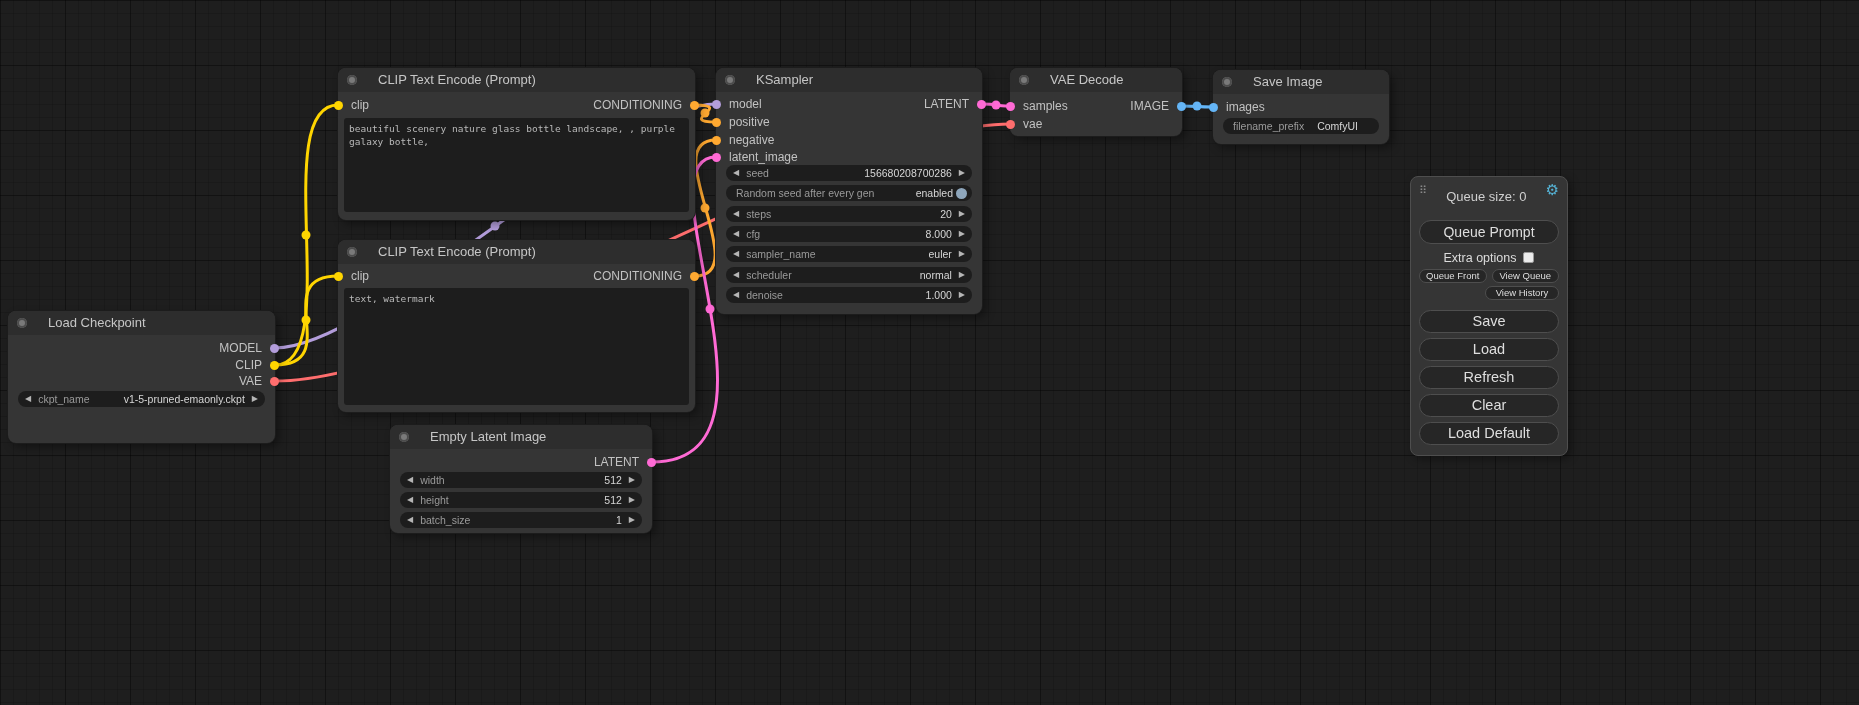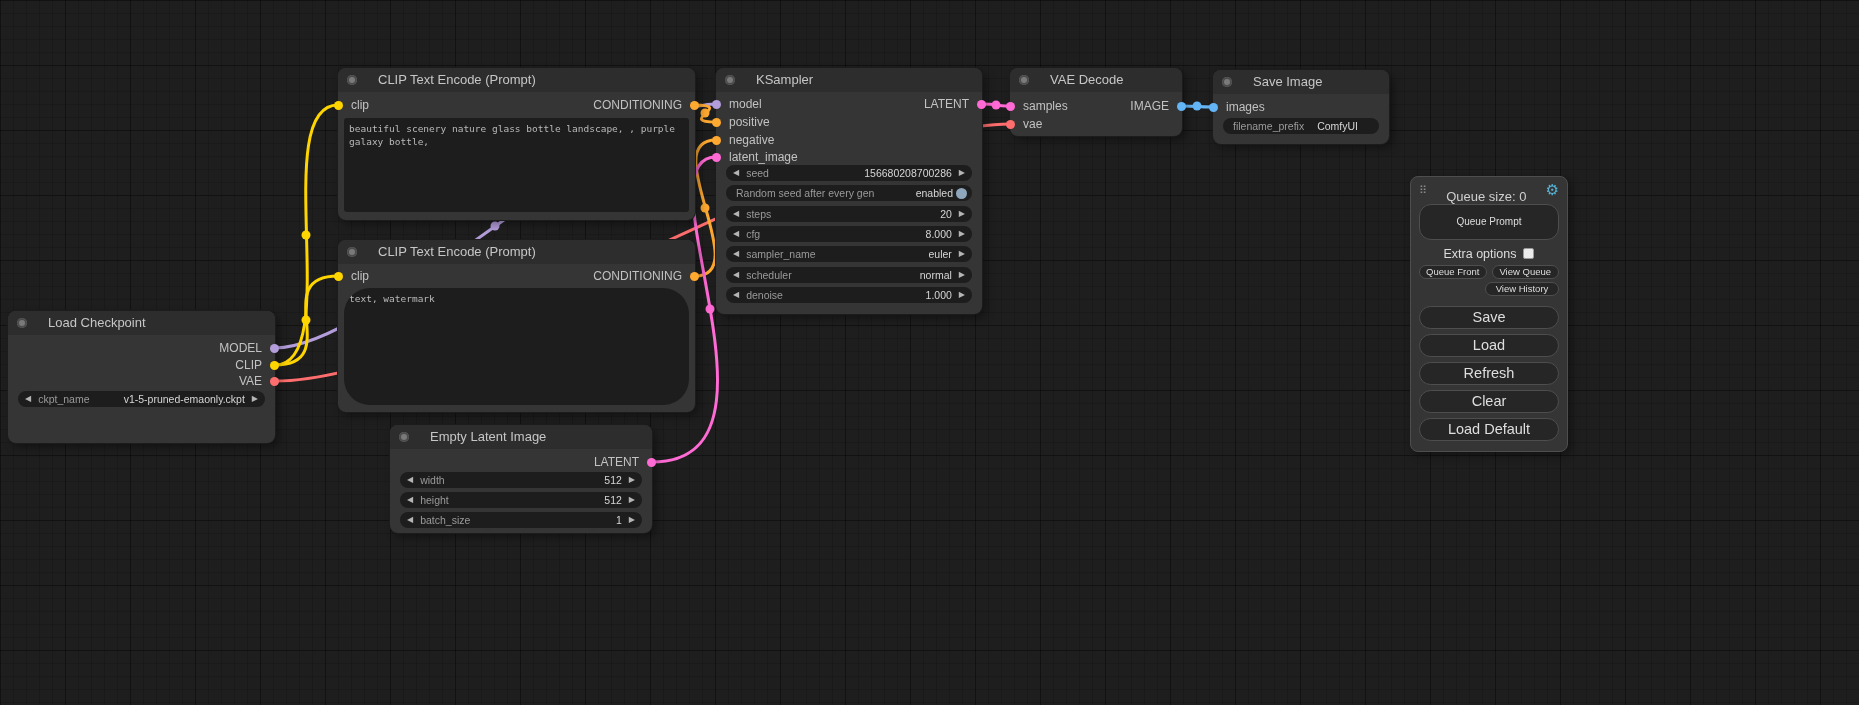--- a/index.html
+++ b/index.html
@@ -70,21 +70,21 @@
   .menu-header{ display:flex; align-items:center; height:20px; }
   .drag-handle{ color:#8a8a8a; font-size:11px; cursor:move; }
   .menu-title{ flex:1; text-align:center; color:#cfcfcf; font-size:13px;margin-top:13px; }
   .gear{ color:#55b2d4; font-size:15px; cursor:pointer; }
   .btn{
     display:block; width:100%; background:#262626; border:1px solid #4e4e4e;
     color:#dedede; border-radius:12px; text-align:center; cursor:pointer;
     font-family:"Liberation Sans", sans-serif;
   }
   .btn.big{ height:23px; font-size:14.5px; line-height:21px; margin-top:5px; }
-  .btn.queue{ height:36px; font-size:10px; line-height:22px; margin-top:4px; }
+  .btn.queue{ height:24px; font-size:14px; line-height:22px; margin-top:20px; }
   .extra-row{ display:flex; align-items:center; justify-content:center; gap:7px;
               margin-top:7px; color:#dcdcdc; font-size:12.5px; height:13px; }
   .checkbox{ width:11px; height:11px; background:#ececec; border-radius:2px; border:1px solid #9a9a9a; cursor:pointer; }
   .small-row{ display:flex; justify-content:space-between; gap:5px; margin-top:5px; }
   .btn.small{ height:14px; font-size:9.5px; line-height:12px; border-radius:8px; padding:0 5px; width:auto; flex:1; }
   .center-row{ display:flex; justify-content:flex-end; margin-top:3px; }
   .btn.small.history{ flex:0 0 auto; width:74px; }
   .gap{ height:5px; }
 </style>
 </head>
@@ -160,21 +160,21 @@
       <span>CLIP Text Encode (Prompt)</span>
     </div>
     <div class="slot in" style="top:28px;">
       <span class="slot-dot dot-clip"></span>
       <span>clip</span>
     </div>
     <div class="slot out" style="top:28px;">
       <span>CONDITIONING</span>
       <span class="slot-dot dot-cond"></span>
     </div>
-    <div class="node-text" style="top:48px; height:117px;border-radius:26px;">text, watermark</div>
+    <div class="node-text" style="top:48px; height:117px;">text, watermark</div>
   </div>
 
   <div class="node" style="left:390px; top:425px; width:262px; height:108px;">
     <div class="node-title">
       <span class="title-dot"></span>
       <span>Empty Latent Image</span>
     </div>
     <div class="slot out" style="top:29px;">
       <span>LATENT</span>
       <span class="slot-dot dot-latent"></span>

